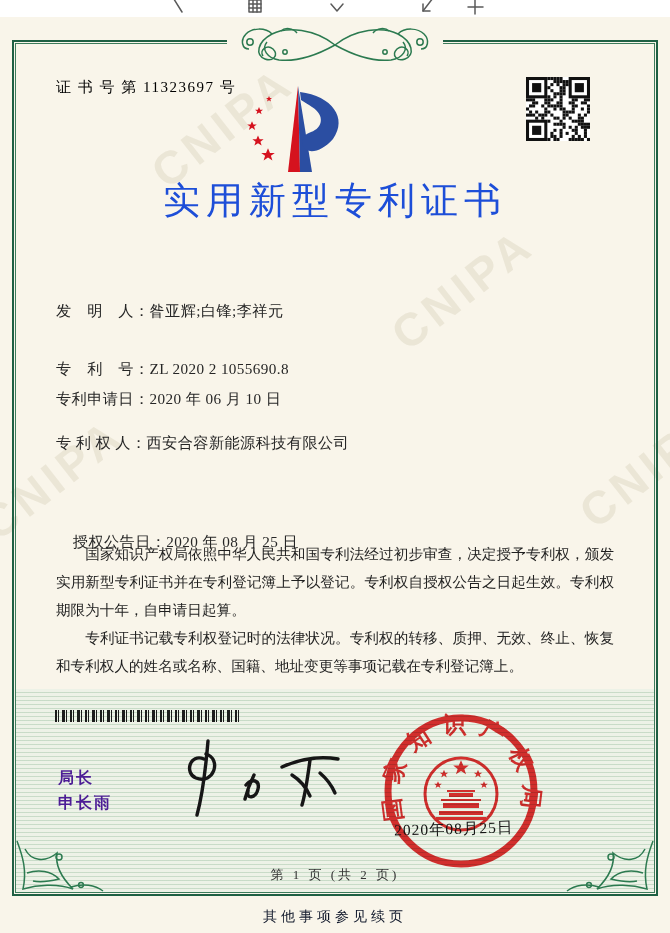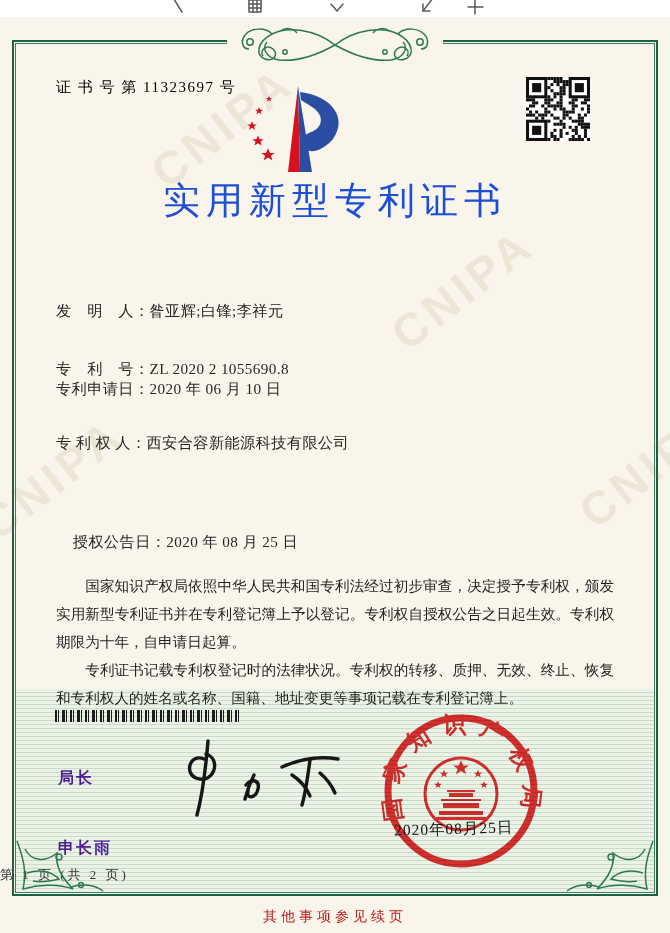--- a/index.html
+++ b/index.html
@@ -19,36 +19,36 @@
       font-weight:700;font-size:46px;letter-spacing:5px;color:rgba(187,176,144,0.22);
       transform:rotate(-38deg);pointer-events:none;}
   
   .cert-no{position:absolute;left:56px;top:78px;font-size:15px;letter-spacing:1.5px;color:#000000;z-index:3;white-space:pre;}
   .title{position:absolute;left:0;right:0;top:176px;text-align:center;font-size:37px;font-weight:400;
       letter-spacing:6px;color:#1d4ed8;z-index:3;}
   .row{position:absolute;left:56px;font-size:15.2px;color:#262626;z-index:3;white-space:pre;letter-spacing:0.4px;}
   .row .lbl{letter-spacing:0.4px;}
   .addr2{margin-left:92px;display:block;}
   .grant-no{position:absolute;left:300px;top:0;white-space:pre;}
-  .paras{position:absolute;left:56px;width:558px;top:540px;z-index:3;font-size:14.6px;line-height:1.92;color:#1f1f1f;margin-top:32px;}
+  .paras{position:absolute;left:56px;width:558px;top:540px;z-index:3;font-size:14.6px;line-height:1.92;color:#1f1f1f;}
   .paras p{margin:0;text-indent:2em;text-align:justify;}
   
   .barcode{position:absolute;left:55px;top:710px;width:186px;height:12px;z-index:3;
       background:repeating-linear-gradient(to right,#1c1c1c 0 2px,transparent 2px 3px,#1c1c1c 3px 4px,
       transparent 4px 7px,#1c1c1c 7px 10px,transparent 10px 11px,#1c1c1c 11px 12px,transparent 12px 15px);}
   .signer{position:absolute;left:58px;z-index:3;font-family:"Liberation Sans","DejaVu Sans",sans-serif;
       font-weight:600;font-size:16px;color:#4c1d95;letter-spacing:2px;}
   .signature{position:absolute;left:170px;top:733px;z-index:3;}
   .seal{position:absolute;left:376px;top:706px;width:170px;height:170px;z-index:6;mix-blend-mode:multiply;}
   .seal-date{position:absolute;left:394px;top:819px;z-index:7;font-size:15.5px;letter-spacing:1px;
       color:#141414;transform:rotate(-1.5deg);white-space:pre;}
-  .page-footer{position:absolute;left:0;right:0;top:866px;font-size:13px;
+  .page-footer{position:absolute;left:0;right:0;top:866px;text-align:center;font-size:13px;
       letter-spacing:3px;color:#333;z-index:3;}
   .continuation{position:absolute;left:0;right:0;top:908px;text-align:center;font-size:14px;
-      letter-spacing:4px;color:#b91c1c;z-index:3;}
+      letter-spacing:4px;color:#0f172a;z-index:3;}
   
   .orn-top{position:absolute;top:21px;left:50%;transform:translateX(-50%);z-index:5;}
   .orn-bl{position:absolute;left:13px;top:837px;z-index:5;}
   .orn-br{position:absolute;right:13px;top:837px;z-index:5;transform:scaleX(-1);}
   .qr{position:absolute;left:526px;top:77px;width:64px;height:64px;z-index:3;}
   .logo{position:absolute;left:234px;top:84px;z-index:3;}
 </style>
 </head>
 <body>
 
@@ -315,35 +315,35 @@
         <rect x="0" y="42" width="21" height="21" fill="#111111"></rect>
         <rect x="3" y="45" width="15" height="15" fill="#ffffff"></rect>
         <rect x="6" y="48" width="9" height="9" fill="#111111"></rect>
       </svg>
   </div>
 
   <div class="title">实用新型专利证书</div>
 
   <div class="row" style="top:301px;"><span class="lbl">发　明　人：</span><span>昝亚辉;白锋;李祥元</span></div>
   <div class="row" style="top:359px;"><span class="lbl">专　利　号：</span><span>ZL 2020 2 1055690.8</span></div>
-  <div class="row" style="top:379px;"><span class="lbl">专利申请日：</span><span>2020 年 06 月 10 日</span></div>
+  <div class="row" style="top:389px;"><span class="lbl">专利申请日：</span><span>2020 年 06 月 10 日</span></div>
   <div class="row" style="top:433px;"><span class="lbl">专 利 权 人：</span><span>西安合容新能源科技有限公司</span></div>
   <div class="row" style="top:514px;">
     <span><span class="lbl">授权公告日：</span><span>2020 年 08 月 25 日</span></span>
   </div>
 
   <div class="paras">
     <p>国家知识产权局依照中华人民共和国专利法经过初步审查，决定授予专利权，颁发实用新型专利证书并在专利登记簿上予以登记。专利权自授权公告之日起生效。专利权期限为十年，自申请日起算。</p>
     <p>专利证书记载专利权登记时的法律状况。专利权的转移、质押、无效、终止、恢复和专利权人的姓名或名称、国籍、地址变更等事项记载在专利登记簿上。</p>
   </div>
 
   <div class="barcode"></div>
 
   <div class="signer" style="top:768px;">局长</div>
-  <div class="signer" style="top:838px;">申长雨</div>
+  <div class="signer" style="top:793px;">申长雨</div>
 
   <div class="signature">
     <svg width="185" height="95" viewBox="0 0 185 95">
       <g stroke="#161616" stroke-width="3.4" fill="none" stroke-linecap="round" stroke-linejoin="round">
         <path d="M34,26 C20,20 14,40 26,45 C44,52 52,26 36,21"></path>
         <path d="M38,8 C36,32 33,60 27,82"></path>
         <path d="M84,42 C80,50 77,58 75,66"></path>
         <path d="M76,52 C82,45 90,47 88,56 C86,65 76,67 78,58"></path>
         <path d="M112,34 C130,26 150,23 168,26"></path>
         <path d="M140,27 C138,42 135,62 132,72"></path>

